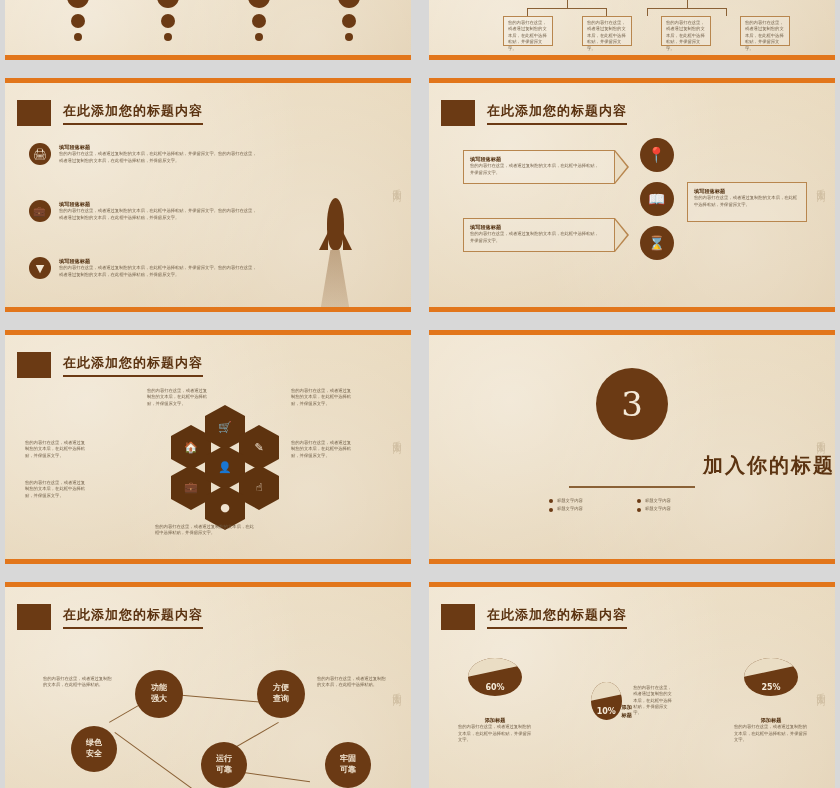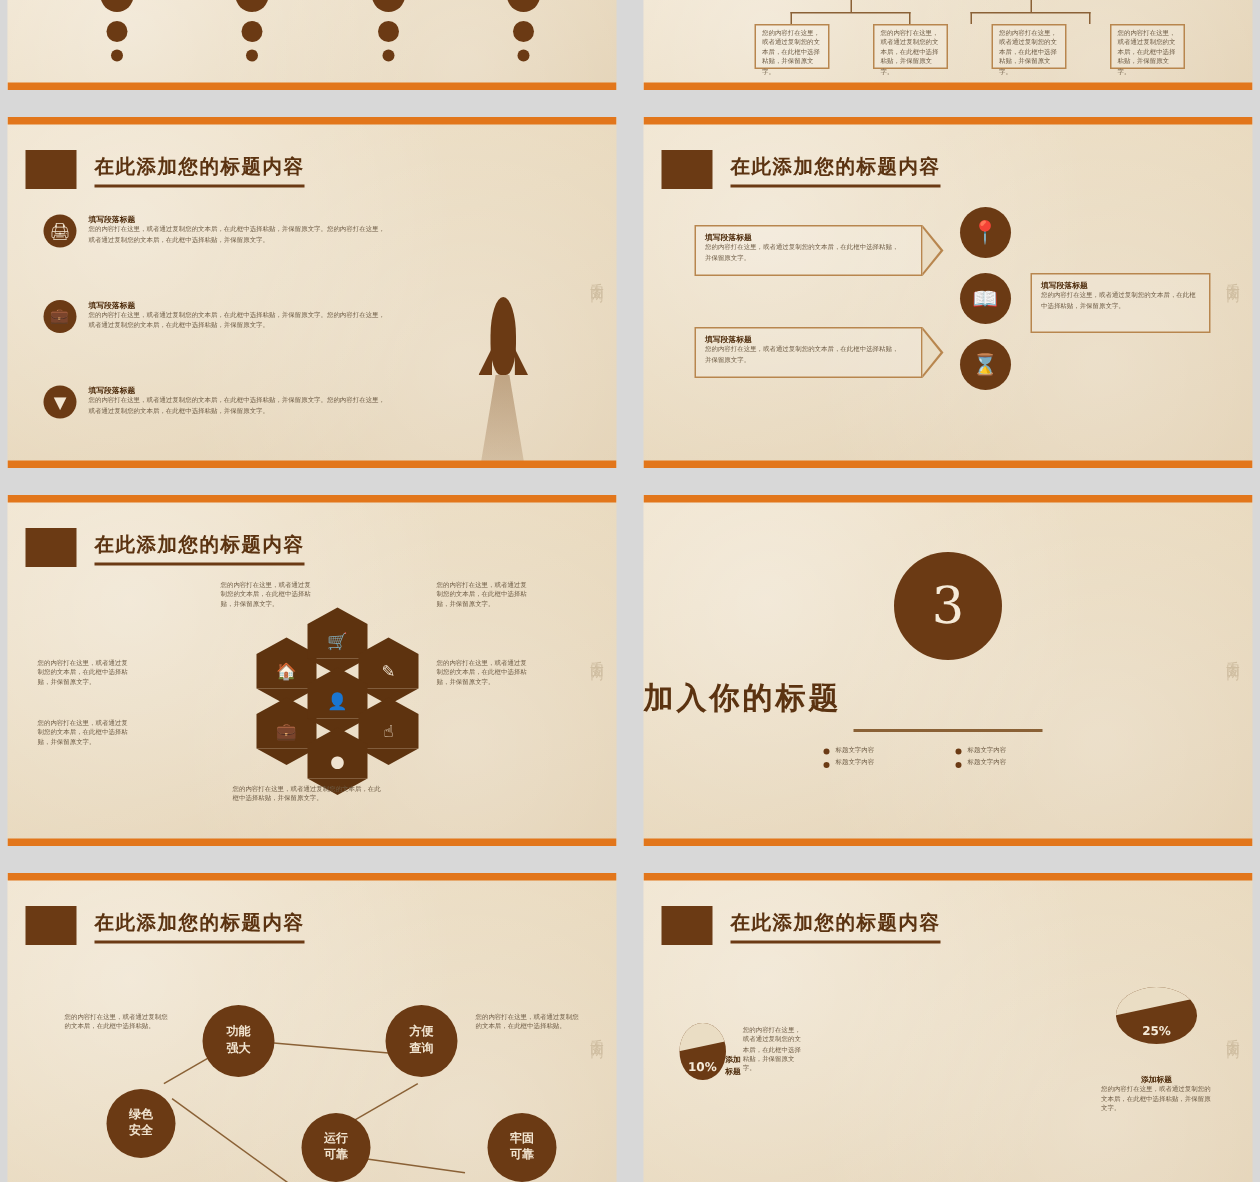--- a/index.html
+++ b/index.html
@@ -286,21 +286,21 @@
     <div class="tiny" style="position:absolute;left:286px;top:110px;width:62px;">您的内容打在这里，或者通过复制您的文本后，在此框中选择粘贴，并保留原文字。</div>
     <div class="tiny" style="position:absolute;left:150px;top:194px;width:100px;">您的内容打在这里，或者通过复制您的文本后，在此框中选择粘贴，并保留原文字。</div>
   </div>
 
   <div class="slide">
     <div class="topbar"></div>
     <div class="wm">千图网</div>
     <div style="position:absolute;left:0;right:0;top:38px;display:flex;justify-content:center;">
       <div class="bignum">3</div>
     </div>
-    <div style="position:absolute;left:0;right:0;top:122px;text-align:left;font-size:20px;font-weight:bold;color:#5b3311;letter-spacing:2px;">加入你的标题</div>
+    <div style="position:absolute;left:0;right:0;top:122px;text-align:right;font-size:20px;font-weight:bold;color:#5b3311;letter-spacing:2px;">加入你的标题</div>
     <div style="position:absolute;left:140px;top:156px;width:126px;height:2px;background:#8a6136;"></div>
     <div style="position:absolute;left:120px;top:168px;width:170px;display:grid;grid-template-columns:1fr 1fr;gap:2px 6px;">
       <div style="display:flex;align-items:center;">
           <span style="width:4px;height:4px;border-radius:50%;background:#6b3a14;margin-right:4px;"></span>
           <span class="tiny">标题文字内容</span>
         </div>
       <div style="display:flex;align-items:center;">
           <span style="width:4px;height:4px;border-radius:50%;background:#6b3a14;margin-right:4px;"></span>
           <span class="tiny">标题文字内容</span>
         </div>
@@ -352,20 +352,28 @@
 
   <div class="slide">
     <div class="topbar"></div>
     <div class="title-row">
       <div class="title-tab"></div>
       <div class="title-text">在此添加您的标题内容</div>
     </div>
     <div class="wm">千图网</div>
 
     <div style="position:absolute;left:24px;top:76px;width:360px;display:flex;justify-content:space-between;">
+      <div style="display:flex;flex-direction:column;align-items:center;width:84px;">
+        <div class="donut">
+            <div class="cut"></div>
+            <div class="lbl">60%</div>
+          </div>
+        <div class="tiny-b" style="margin-top:20px;">添加标题</div>
+        <div class="tiny" style="width:74px;text-align:left;">您的内容打在这里，或者通过复制您的文本后，在此框中选择粘贴，并保留原文字。</div>
+      </div>
       <div style="display:flex;flex-direction:row;align-items:center;width:84px;">
         <div class="donut">
             <div class="cut"></div>
             <div class="lbl">10%</div>
           </div>
         <div class="tiny-b" style="margin-top:20px;">添加标题</div>
         <div class="tiny" style="width:74px;text-align:left;">您的内容打在这里，或者通过复制您的文本后，在此框中选择粘贴，并保留原文字。</div>
       </div>
       <div style="display:flex;flex-direction:column;align-items:center;width:84px;">
         <div class="donut">

